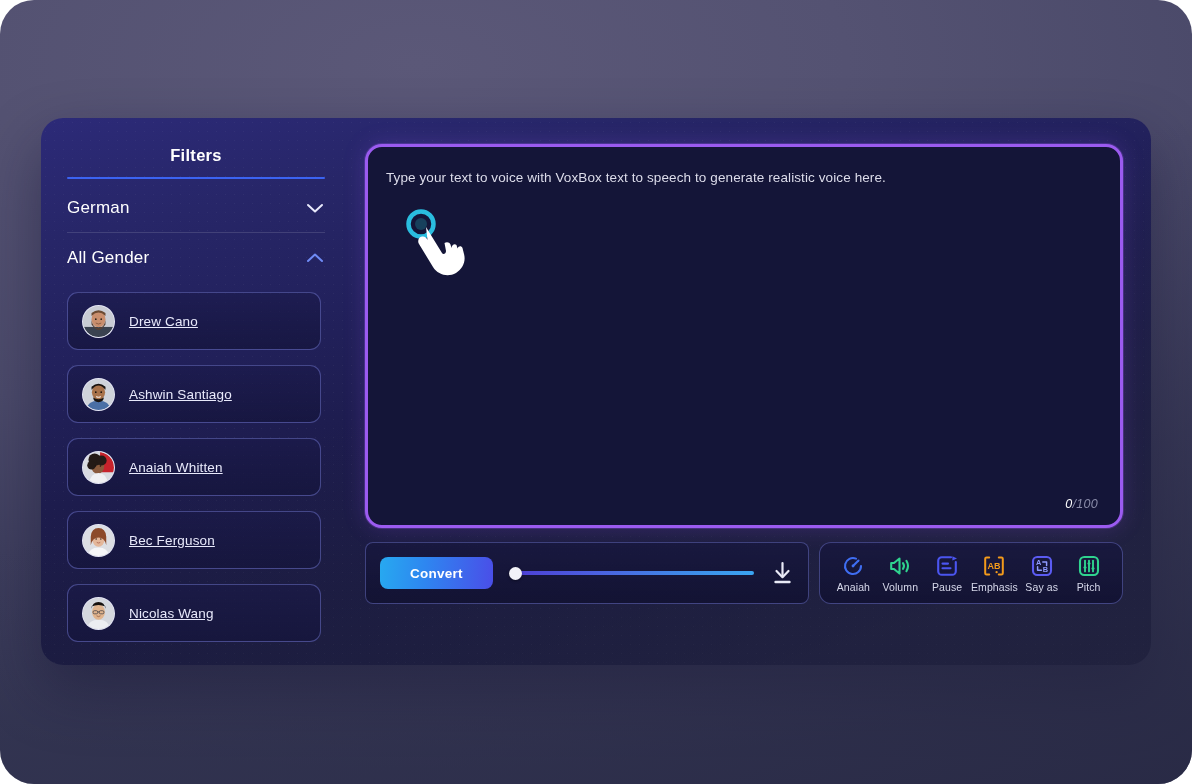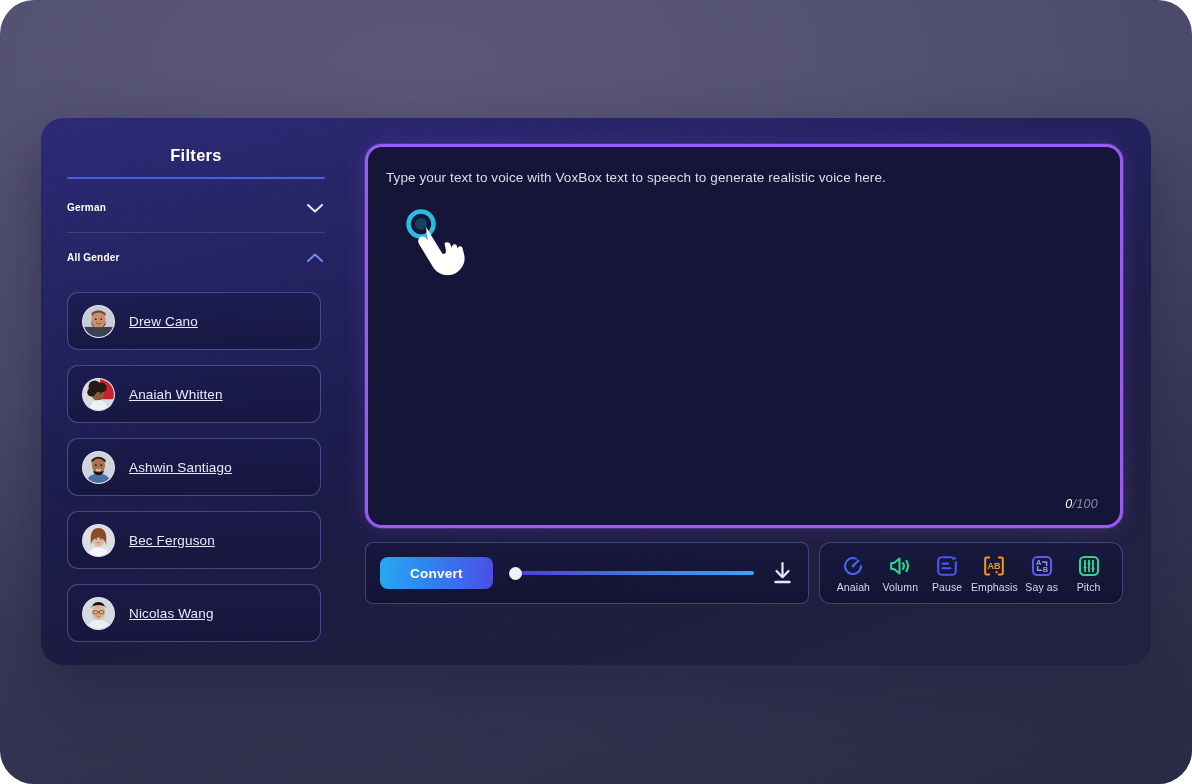--- a/index.html
+++ b/index.html
@@ -74,22 +74,22 @@
 
   .filter-row {
     display: flex;
     align-items: center;
     justify-content: space-between;
     height: 49px;
     cursor: pointer;
   }
   .filter-row .label {
     color: #ffffff;
-    font-size: 10px;
-    font-weight: bold;
+    font-size: 17px;
+    font-weight: normal;
     letter-spacing: .2px;
   }
   .filter-divider {
     height: 1px;
     background: rgba(255,255,255,0.13);
   }
   .chev { width: 20px; height: 12px; display: block; }
   .chev svg { display:block; }
 
   
@@ -321,20 +321,43 @@
                 <ellipse cx="20" cy="17" rx="9" ry="10.5" fill="#c98e6d"></ellipse>
                 <path d="M11 13 Q20 4 29 13 L29 9 Q20 2 11 9 Z" fill="#6b4a32"></path>
                 <path d="M11 18 Q12 27 20 29 Q28 27 29 18 L29 24 Q24 31 20 31 Q16 31 11 24 Z" fill="#5d4130"></path>
                 <circle cx="16.5" cy="17" r="1.1" fill="#2b2019"></circle>
                 <circle cx="23.5" cy="17" r="1.1" fill="#2b2019"></circle>
                 <path d="M16.5 22 Q20 24.5 23.5 22" fill="none" stroke="#8a5a42" stroke-width="1.2"></path>
               </g>
             </svg>
           </span>
           <span class="name">Drew Cano</span>
+        </div>
+
+        <div class="voice-item">
+          <span class="avatar">
+            <svg viewBox="0 0 40 40">
+              <defs>
+                  <clipPath id="c3">
+                    <circle cx="20" cy="20" r="20"></circle>
+                  </clipPath>
+                </defs>
+              <g clip-path="url(#c3)">
+                <rect width="40" height="40" fill="#cfd3da"></rect>
+                <path d="M4 40 Q6 28 20 28 Q34 28 36 40 Z" fill="#4a6fa5"></path>
+                <ellipse cx="20" cy="17" rx="8.5" ry="10" fill="#a8724a"></ellipse>
+                <path d="M11 14 Q20 3 29 14 L29 10 Q20 2 11 10 Z" fill="#19120e"></path>
+                <path d="M13 24 Q20 28 27 24 Q26 30 20 30 Q14 30 13 24 Z" fill="#19120e"></path>
+                <circle cx="16.5" cy="17" r="1.1" fill="#1a120d"></circle>
+                <circle cx="23.5" cy="17" r="1.1" fill="#1a120d"></circle>
+                <path d="M17 22.5 Q20 24.5 23 22.5" fill="none" stroke="#f4e9e3" stroke-width="1.4"></path>
+              </g>
+            </svg>
+          </span>
+          <span class="name">Ashwin Santiago</span>
         </div>
 
         <div class="voice-item">
           <span class="avatar">
             <svg viewBox="0 0 40 40">
               <defs>
                   <clipPath id="c2">
                     <circle cx="20" cy="20" r="20"></circle>
                   </clipPath>
                 </defs>
@@ -345,43 +368,20 @@
                 <circle cx="15" cy="10" r="8" fill="#241a16"></circle>
                 <circle cx="24" cy="11" r="6.5" fill="#241a16"></circle>
                 <circle cx="11" cy="17" r="5.5" fill="#241a16"></circle>
                 <path d="M8 40 Q10 27 20 27 Q30 27 32 40 Z" fill="#f1f1f3"></path>
                 <circle cx="16" cy="18" r="1" fill="#1b1310"></circle>
                 <circle cx="22.5" cy="18" r="1" fill="#1b1310"></circle>
               </g>
             </svg>
           </span>
           <span class="name">Anaiah Whitten</span>
-        </div>
-
-        <div class="voice-item">
-          <span class="avatar">
-            <svg viewBox="0 0 40 40">
-              <defs>
-                  <clipPath id="c3">
-                    <circle cx="20" cy="20" r="20"></circle>
-                  </clipPath>
-                </defs>
-              <g clip-path="url(#c3)">
-                <rect width="40" height="40" fill="#cfd3da"></rect>
-                <path d="M4 40 Q6 28 20 28 Q34 28 36 40 Z" fill="#4a6fa5"></path>
-                <ellipse cx="20" cy="17" rx="8.5" ry="10" fill="#a8724a"></ellipse>
-                <path d="M11 14 Q20 3 29 14 L29 10 Q20 2 11 10 Z" fill="#19120e"></path>
-                <path d="M13 24 Q20 28 27 24 Q26 30 20 30 Q14 30 13 24 Z" fill="#19120e"></path>
-                <circle cx="16.5" cy="17" r="1.1" fill="#1a120d"></circle>
-                <circle cx="23.5" cy="17" r="1.1" fill="#1a120d"></circle>
-                <path d="M17 22.5 Q20 24.5 23 22.5" fill="none" stroke="#f4e9e3" stroke-width="1.4"></path>
-              </g>
-            </svg>
-          </span>
-          <span class="name">Ashwin Santiago</span>
         </div>
 
         <div class="voice-item">
           <span class="avatar">
             <svg viewBox="0 0 40 40">
               <defs>
                   <clipPath id="c4">
                     <circle cx="20" cy="20" r="20"></circle>
                   </clipPath>
                 </defs>

